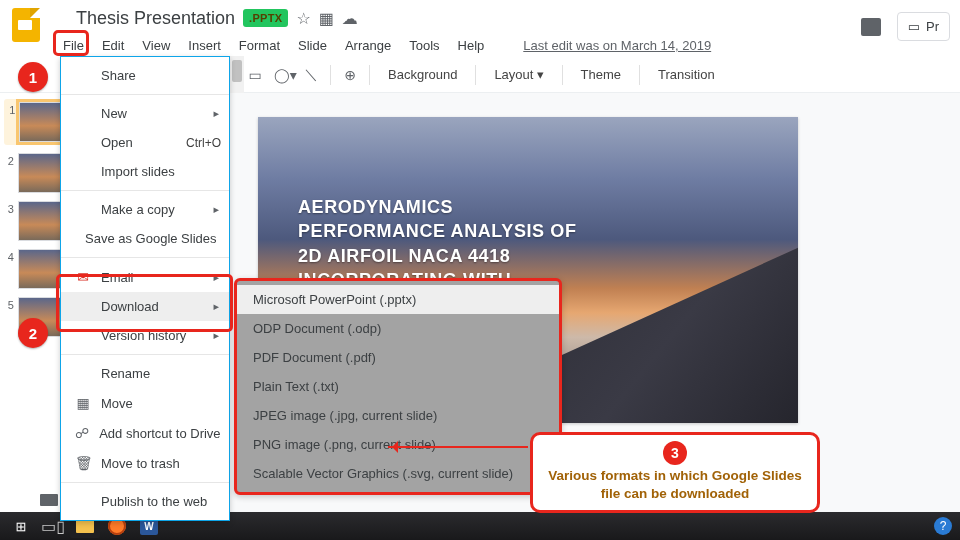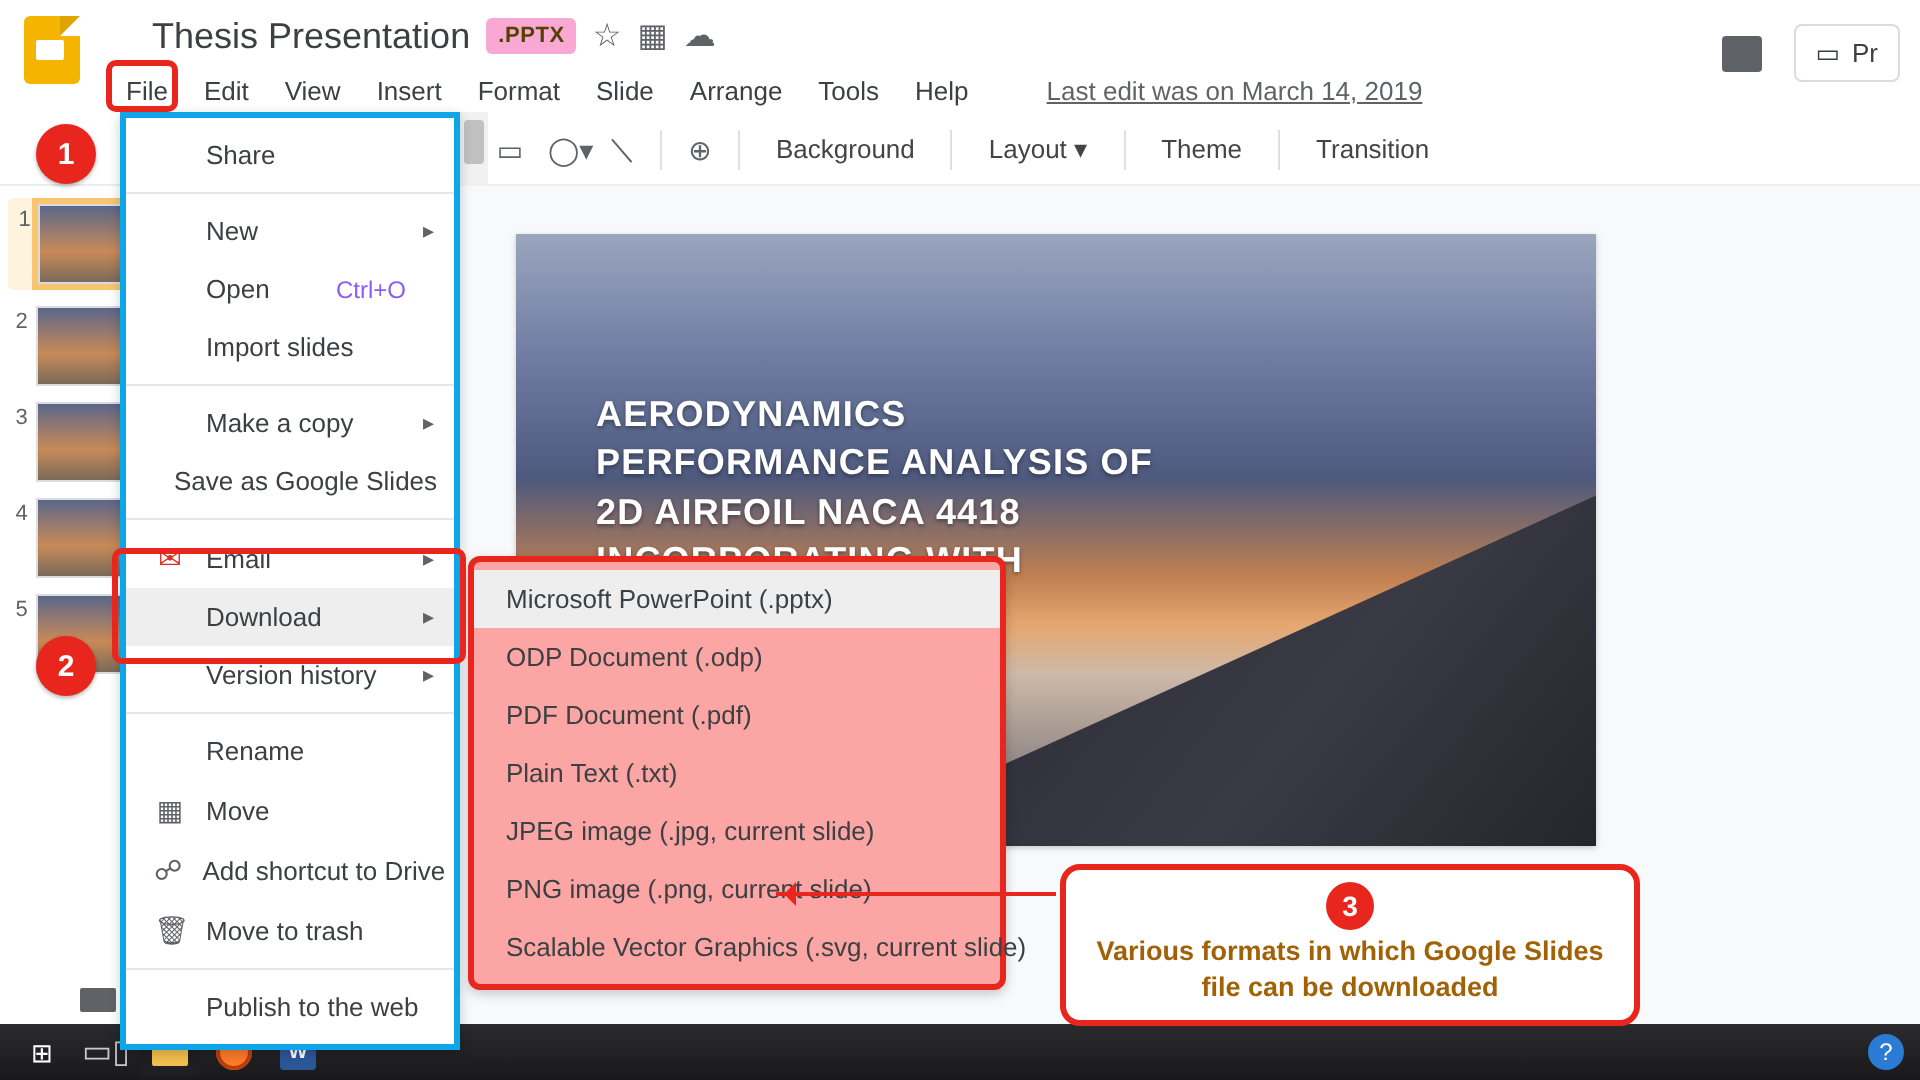--- a/index.html
+++ b/index.html
@@ -6,21 +6,21 @@
   html, body { width: 960px; height: 540px; overflow: hidden; background: #fff; }
 
   
   .header { display: flex; align-items: flex-start; padding: 6px 8px 0 8px; }
   .logo { width: 36px; height: 36px; margin: 2px 8px 0 4px; position: relative; }
   .logo-box { width: 28px; height: 34px; background: #f4b400; border-radius: 3px; position: relative; }
   .logo-box::after { content: ""; position: absolute; right: 0; top: 0; border-width: 10px 10px 0 0; border-style: solid; border-color: #e0a400 #fff transparent transparent; }
   .logo-inner { position:absolute; left:6px; top:12px; width:14px; height:10px; background:#fff; border-radius:1px;}
   .doc-title-row { display: flex; align-items: center; gap: 8px; height: 24px; }
   .doc-title { font-size: 18px; color: #3c4043; margin-left: 20px; }
-  .badge { background:#f9a8d4; color:#544100; font-size:11px; font-weight:bold; padding:3px 6px; border-radius:3px; letter-spacing:0.3px;}
+  .badge { background:#22c55e; color:#544100; font-size:11px; font-weight:bold; padding:3px 6px; border-radius:3px; letter-spacing:0.3px;}
   .title-icon { color:#5f6368; font-size:16px; }
   .menubar { display:flex; gap:4px; font-size:13px; color:#3c4043; margin-top:4px; align-items:center;}
   .menubar .mitem { padding:4px 7px; border-radius:3px; }
   .last-edit { color:#5f6368; text-decoration:underline; margin-left:28px;}
   .file-highlight { position:absolute; left:53px; top:30px; width:36px; height:26px; border:3px solid #e8261d; border-radius:5px; z-index:30; pointer-events:none;}
   .header-right { position:absolute; right:10px; top:12px; display:flex; align-items:center; gap:16px;}
   .comment-icon { width:20px; height:18px; background:#5f6368; border-radius:2px; position:relative;}
   .comment-icon::after { content:""; position:absolute; bottom:-4px; left:4px; border:4px solid transparent; border-top-color:#5f6368;}
   .present-btn { border:1px solid #dadce0; border-radius:4px; padding:6px 10px; font-size:13px; color:#3c4043; display:flex; align-items:center; gap:6px; }
 
@@ -38,31 +38,31 @@
   .thumb { width:74px; height:40px; border:1px solid #dadce0; background:linear-gradient(180deg,#5b678a 0%,#c88a58 60%,#7a6a5a 100%); position:relative;}
   .thumb.sel { outline:3px solid #f9c66f; }
   .thumb-row.sel-row { background:#fef3dc; border-radius:3px; padding:3px 2px;}
   .canvas { flex:1; background:#f8f9fa; display:flex; align-items:flex-start; justify-content:center; padding:24px 20px 10px 20px; position:relative;}
   .slide { width:540px; height:306px; background:#222; position:relative; overflow:hidden; box-shadow:0 1px 3px rgba(0,0,0,0.2);}
   .sky { position:absolute; inset:0; background:linear-gradient(180deg,#9aa5be 0%, #6f7da3 20%, #4d597d 40%, #c08052 56%, #e6a771 64%, #cdb9a9 72%, #5c5c66 100%);}
   .wing { position:absolute; right:-40px; bottom:-30px; width:360px; height:200px; background:linear-gradient(135deg,#2b2b34 0%, #3a3a45 50%, #1f1f26 100%); transform:rotate(-6deg); clip-path:polygon(0% 60%, 100% 0%, 100% 100%, 0% 100%);}
   .slide-title { position:absolute; left:40px; top:78px; right:200px; color:#fff; font-weight:bold; font-size:18px; letter-spacing:0.6px; line-height:1.35; text-shadow:0 1px 2px rgba(0,0,0,0.4);}
 
   
-  .file-menu { position:absolute; left:60px; top:56px; width:170px; background:#fff; border:3px solid #0ea5e9; box-shadow:0 2px 6px rgba(0,0,0,0.2); font-size:13px; color:#3c4043; z-index:20; padding:4px 0;}
+  .file-menu { position:absolute; left:60px; top:56px; width:170px; background:#fff; border:1px solid #0ea5e9; box-shadow:0 2px 6px rgba(0,0,0,0.2); font-size:13px; color:#3c4043; z-index:20; padding:4px 0;}
   .fm-item { display:flex; align-items:center; padding:7px 14px 7px 14px; gap:10px; white-space:nowrap; position:relative;}
   .fm-item .ico { width:16px; font-size:14px; color:#5f6368; display:inline-block; text-align:center;}
   .fm-item .arrow { position:absolute; right:10px; color:#5f6368; font-size:11px;}
-  .fm-item .shortcut { position:absolute; right:24px; color:#8b5cf6; font-size:12px;}
+  .fm-item .shortcut { position:absolute; right:8px; color:#404040; font-size:12px;}
   .fm-item.hover { background:#eeeeee;}
   .fm-sep { height:1px; background:#e6e6e6; margin:4px 0;}
   .download-box { position:absolute; left:56px; top:274px; width:177px; height:58px; border:3px solid #e8261d; border-radius:5px; z-index:30; pointer-events:none;}
 
   
-  .sub-menu { position:absolute; left:234px; top:278px; width:269px; background:#fca5a5; border:3px solid #e8261d; border-radius:6px; box-shadow:0 2px 6px rgba(0,0,0,0.2); font-size:13px; color:#3c4043; z-index:25; padding:4px 0;}
+  .sub-menu { position:absolute; left:234px; top:278px; width:328px; background:#a3a3a3; border:3px solid #e8261d; border-radius:6px; box-shadow:0 2px 6px rgba(0,0,0,0.2); font-size:13px; color:#3c4043; z-index:25; padding:4px 0;}
   .sub-menu .sm-item { padding:7px 16px; white-space:nowrap;}
   .sub-menu .sm-item.hover { background:#eeeeee;}
 
   
   .badge-num { position:absolute; width:30px; height:30px; background:#e8261d; color:#fff; border-radius:50%; display:flex; align-items:center; justify-content:center; font-weight:bold; font-size:15px; z-index:50; box-shadow:0 1px 2px rgba(0,0,0,0.3);}
 
   
   .callout-wrap { position:absolute; left:530px; top:432px; z-index:40;}
   .callout-arrow { position:absolute; left:-142px; top:14px; width:140px; height:2px; background:#e8261d;}
   .callout-arrow::before { content:""; position:absolute; left:-2px; top:-5px; border:6px solid transparent; border-right-color:#e8261d;}

